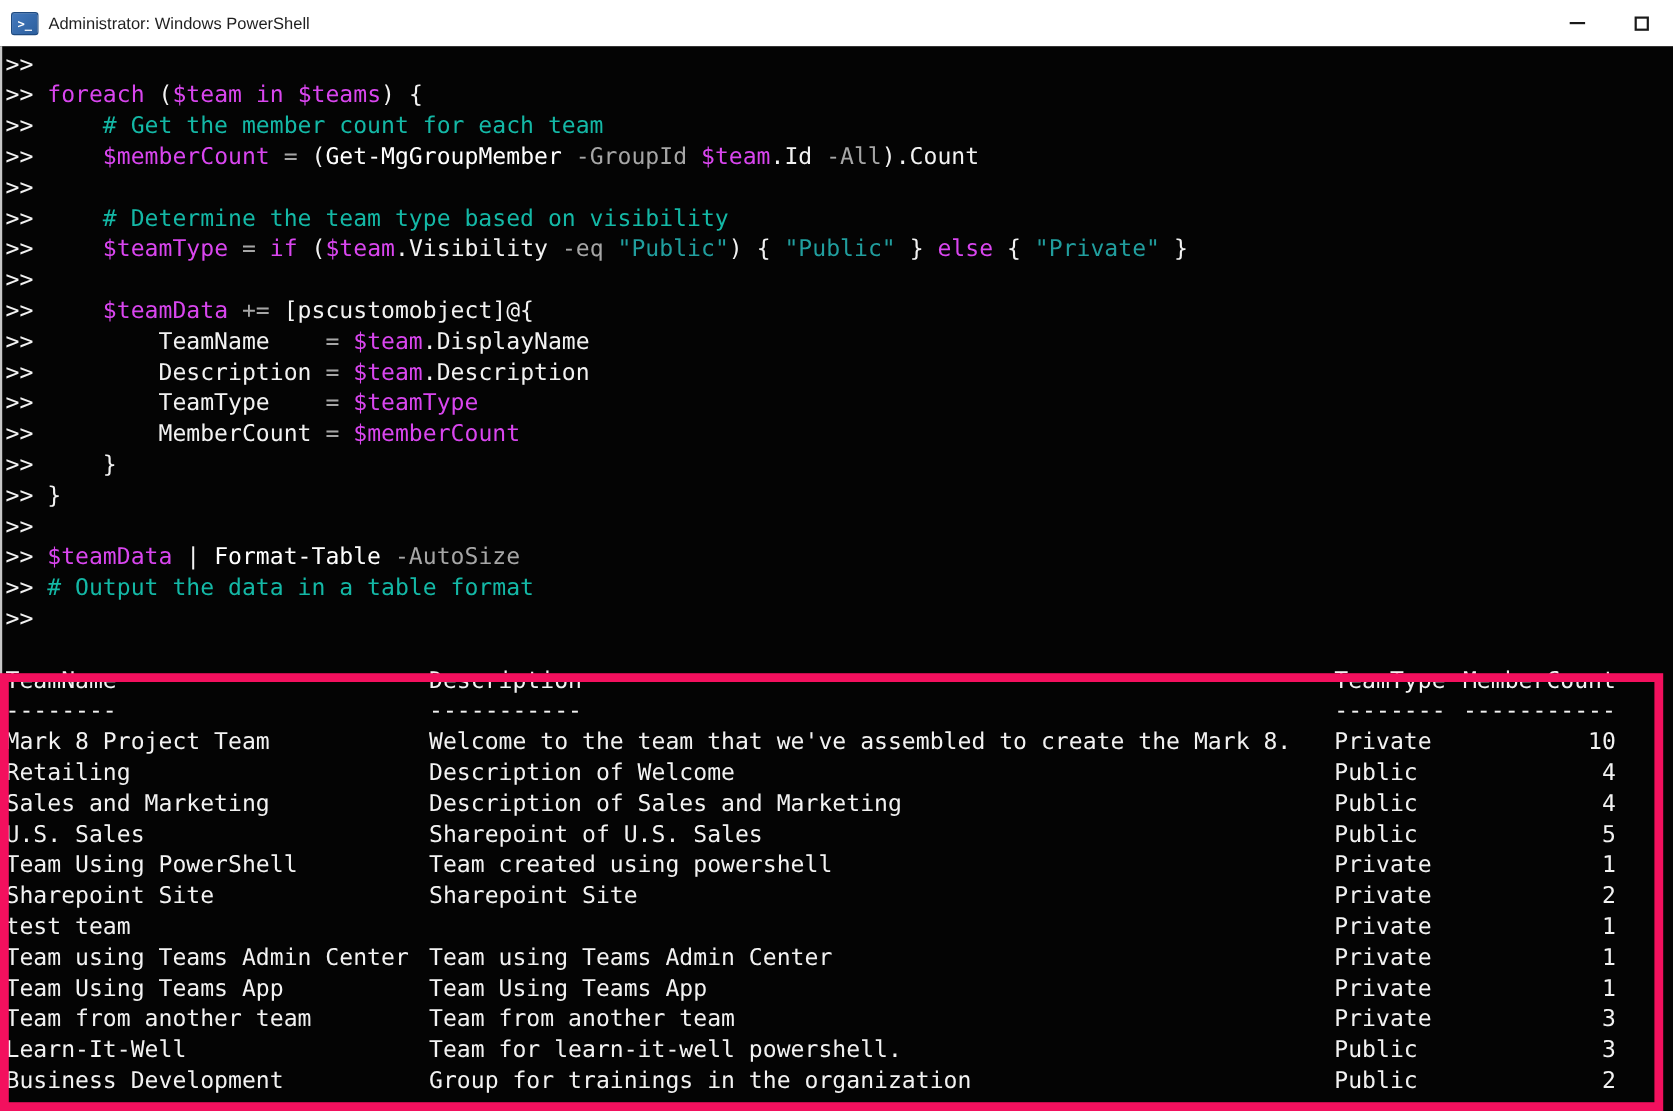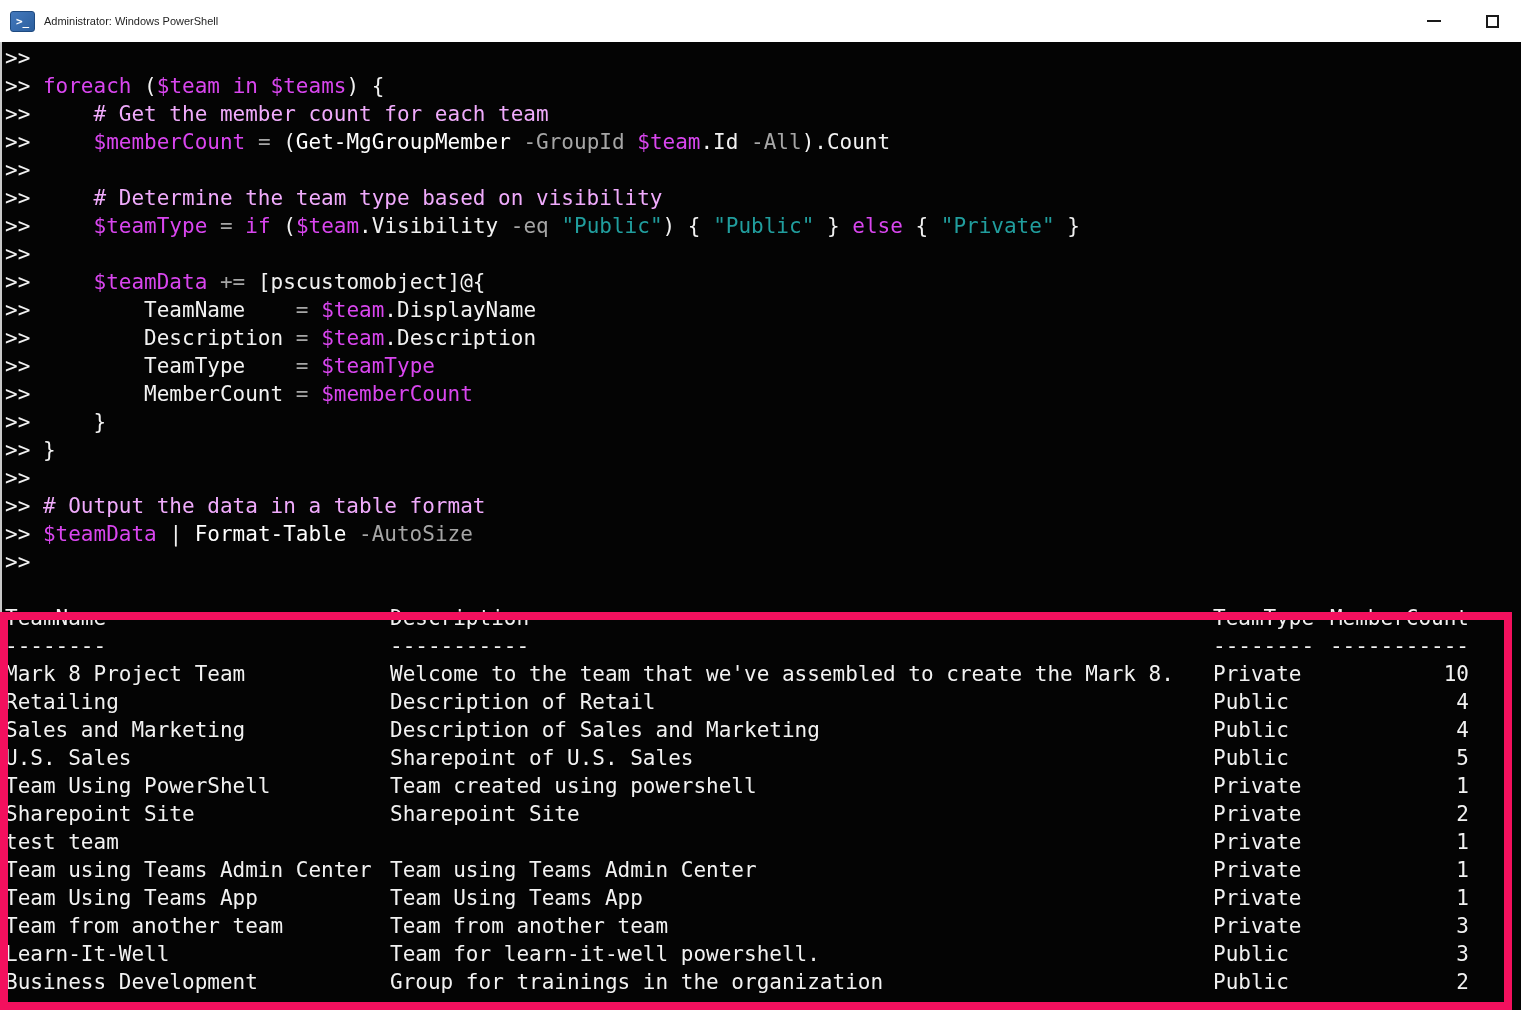--- a/index.html
+++ b/index.html
@@ -14,42 +14,42 @@
     background:#ffffff; display:flex; align-items:center;
   }
   .ps-icon {
     width:25px; height:21px; margin-left:10px; border-radius:3px;
     background:linear-gradient(135deg,#4379bd 0%, #2c5f9e 100%);
     border:1px solid #1e4a80;
     color:#fff; font-size:11px; font-weight:bold;
     font-family:"DejaVu Sans Mono","Liberation Mono",monospace;
     display:flex; align-items:center; justify-content:center; letter-spacing:0px;
   }
-  .title-text { margin-left:9px; font-size:11px; color:#1f1f1f; }
+  .title-text { margin-left:9px; font-size:15px; color:#1f1f1f; }
   .win-btn {
     position:absolute; top:0; height:42px; width:46px;
     display:flex; align-items:center; justify-content:center; cursor:pointer;
   }
   .btn-min { right:64px; }
   .btn-max { right:6px; }
   .glyph-min { width:14px; height:2px; background:#1a1a1a; }
   .glyph-max { width:13px; height:13px; border:2px solid #1a1a1a; background:transparent; }
   
   .terminal {
     position:absolute; top:42px; left:0; right:0; bottom:0;
     background:#040404; overflow:hidden;
     font-family:"DejaVu Sans Mono","Liberation Mono",monospace;
     font-size:21px; line-height:28px;
     padding:2px 0 0 5px;
     box-shadow:inset 2px 0 0 #c8c8c8;
   }
   .line { height:28px; white-space:pre; }
   .c-pl  { color:#F2F2F2; }
   .c-kw, .c-var { color:#d946ef; }
-  .c-com { color:#f0abfc; }
+  .c-com { color:#14b8a6; }
   .c-cmd { color:#ffffff; }
   .c-par, .c-op { color:#A6A6A6; }
   .c-str { color:#219E9E; }
   
   .trow {
     display:grid; grid-template-columns:385px 823px 115px 141px;
     height:28px; color:#F2F2F2; white-space:pre;
   }
   .tcell { white-space:pre; overflow:hidden; }
   .num { text-align:right; }
@@ -87,28 +87,28 @@
       <div class="line"><span class="c-pl">&gt;&gt; </span><span class="c-pl">    </span><span class="c-var">$teamType</span><span class="c-pl"> </span><span class="c-op">=</span><span class="c-pl"> </span><span class="c-kw">if</span><span class="c-pl"> (</span><span class="c-var">$team</span><span class="c-pl">.Visibility </span><span class="c-par">-eq</span><span class="c-pl"> </span><span class="c-str">"Public"</span><span class="c-pl">) { </span><span class="c-str">"Public"</span><span class="c-pl"> } </span><span class="c-kw">else</span><span class="c-pl"> { </span><span class="c-str">"Private"</span><span class="c-pl"> }</span></div>
       <div class="line"><span class="c-pl">&gt;&gt; </span></div>
       <div class="line"><span class="c-pl">&gt;&gt; </span><span class="c-pl">    </span><span class="c-var">$teamData</span><span class="c-pl"> </span><span class="c-op">+=</span><span class="c-pl"> [pscustomobject]@{</span></div>
       <div class="line"><span class="c-pl">&gt;&gt; </span><span class="c-pl">        TeamName    </span><span class="c-op">=</span><span class="c-pl"> </span><span class="c-var">$team</span><span class="c-pl">.DisplayName</span></div>
       <div class="line"><span class="c-pl">&gt;&gt; </span><span class="c-pl">        Description </span><span class="c-op">=</span><span class="c-pl"> </span><span class="c-var">$team</span><span class="c-pl">.Description</span></div>
       <div class="line"><span class="c-pl">&gt;&gt; </span><span class="c-pl">        TeamType    </span><span class="c-op">=</span><span class="c-pl"> </span><span class="c-var">$teamType</span></div>
       <div class="line"><span class="c-pl">&gt;&gt; </span><span class="c-pl">        MemberCount </span><span class="c-op">=</span><span class="c-pl"> </span><span class="c-var">$memberCount</span></div>
       <div class="line"><span class="c-pl">&gt;&gt; </span><span class="c-pl">    }</span></div>
       <div class="line"><span class="c-pl">&gt;&gt; </span><span class="c-pl">}</span></div>
       <div class="line"><span class="c-pl">&gt;&gt; </span></div>
+      <div class="line"><span class="c-pl">&gt;&gt; </span><span class="c-var">$teamData</span><span class="c-pl"> | </span><span class="c-cmd">Format-Table</span><span class="c-pl"> </span><span class="c-par">-AutoSize</span></div>
       <div class="line"><span class="c-pl">&gt;&gt; </span><span class="c-com"># Output the data in a table format</span></div>
-      <div class="line"><span class="c-pl">&gt;&gt; </span><span class="c-var">$teamData</span><span class="c-pl"> | </span><span class="c-cmd">Format-Table</span><span class="c-pl"> </span><span class="c-par">-AutoSize</span></div>
       <div class="line"><span class="c-pl">&gt;&gt; </span></div>
       <div class="line"></div>
       <div class="trow"><span class="tcell">TeamName</span><span class="tcell">Description</span><span class="tcell">TeamType</span><span class="tcell num">MemberCount</span></div>
       <div class="trow"><span class="tcell">--------</span><span class="tcell">-----------</span><span class="tcell">--------</span><span class="tcell num">-----------</span></div>
       <div class="trow"><span class="tcell">Mark 8 Project Team</span><span class="tcell">Welcome to the team that we've assembled to create the Mark 8.</span><span class="tcell">Private</span><span class="tcell num">10</span></div>
-      <div class="trow"><span class="tcell">Retailing</span><span class="tcell">Description of Retail</span><span class="tcell">Public</span><span class="tcell num">4</span></div>
+      <div class="trow"><span class="tcell">Retailing</span><span class="tcell">Description of Welcome</span><span class="tcell">Public</span><span class="tcell num">4</span></div>
       <div class="trow"><span class="tcell">Sales and Marketing</span><span class="tcell">Description of Sales and Marketing</span><span class="tcell">Public</span><span class="tcell num">4</span></div>
       <div class="trow"><span class="tcell">U.S. Sales</span><span class="tcell">Sharepoint of U.S. Sales</span><span class="tcell">Public</span><span class="tcell num">5</span></div>
       <div class="trow"><span class="tcell">Team Using PowerShell</span><span class="tcell">Team created using powershell</span><span class="tcell">Private</span><span class="tcell num">1</span></div>
       <div class="trow"><span class="tcell">Sharepoint Site</span><span class="tcell">Sharepoint Site</span><span class="tcell">Private</span><span class="tcell num">2</span></div>
       <div class="trow"><span class="tcell">test team</span><span class="tcell"></span><span class="tcell">Private</span><span class="tcell num">1</span></div>
       <div class="trow"><span class="tcell">Team using Teams Admin Center</span><span class="tcell">Team using Teams Admin Center</span><span class="tcell">Private</span><span class="tcell num">1</span></div>
       <div class="trow"><span class="tcell">Team Using Teams App</span><span class="tcell">Team Using Teams App</span><span class="tcell">Private</span><span class="tcell num">1</span></div>
       <div class="trow"><span class="tcell">Team from another team</span><span class="tcell">Team from another team</span><span class="tcell">Private</span><span class="tcell num">3</span></div>
       <div class="trow"><span class="tcell">Learn-It-Well</span><span class="tcell">Team for learn-it-well powershell.</span><span class="tcell">Public</span><span class="tcell num">3</span></div>
       <div class="trow"><span class="tcell">Business Development</span><span class="tcell">Group for trainings in the organization</span><span class="tcell">Public</span><span class="tcell num">2</span></div>

